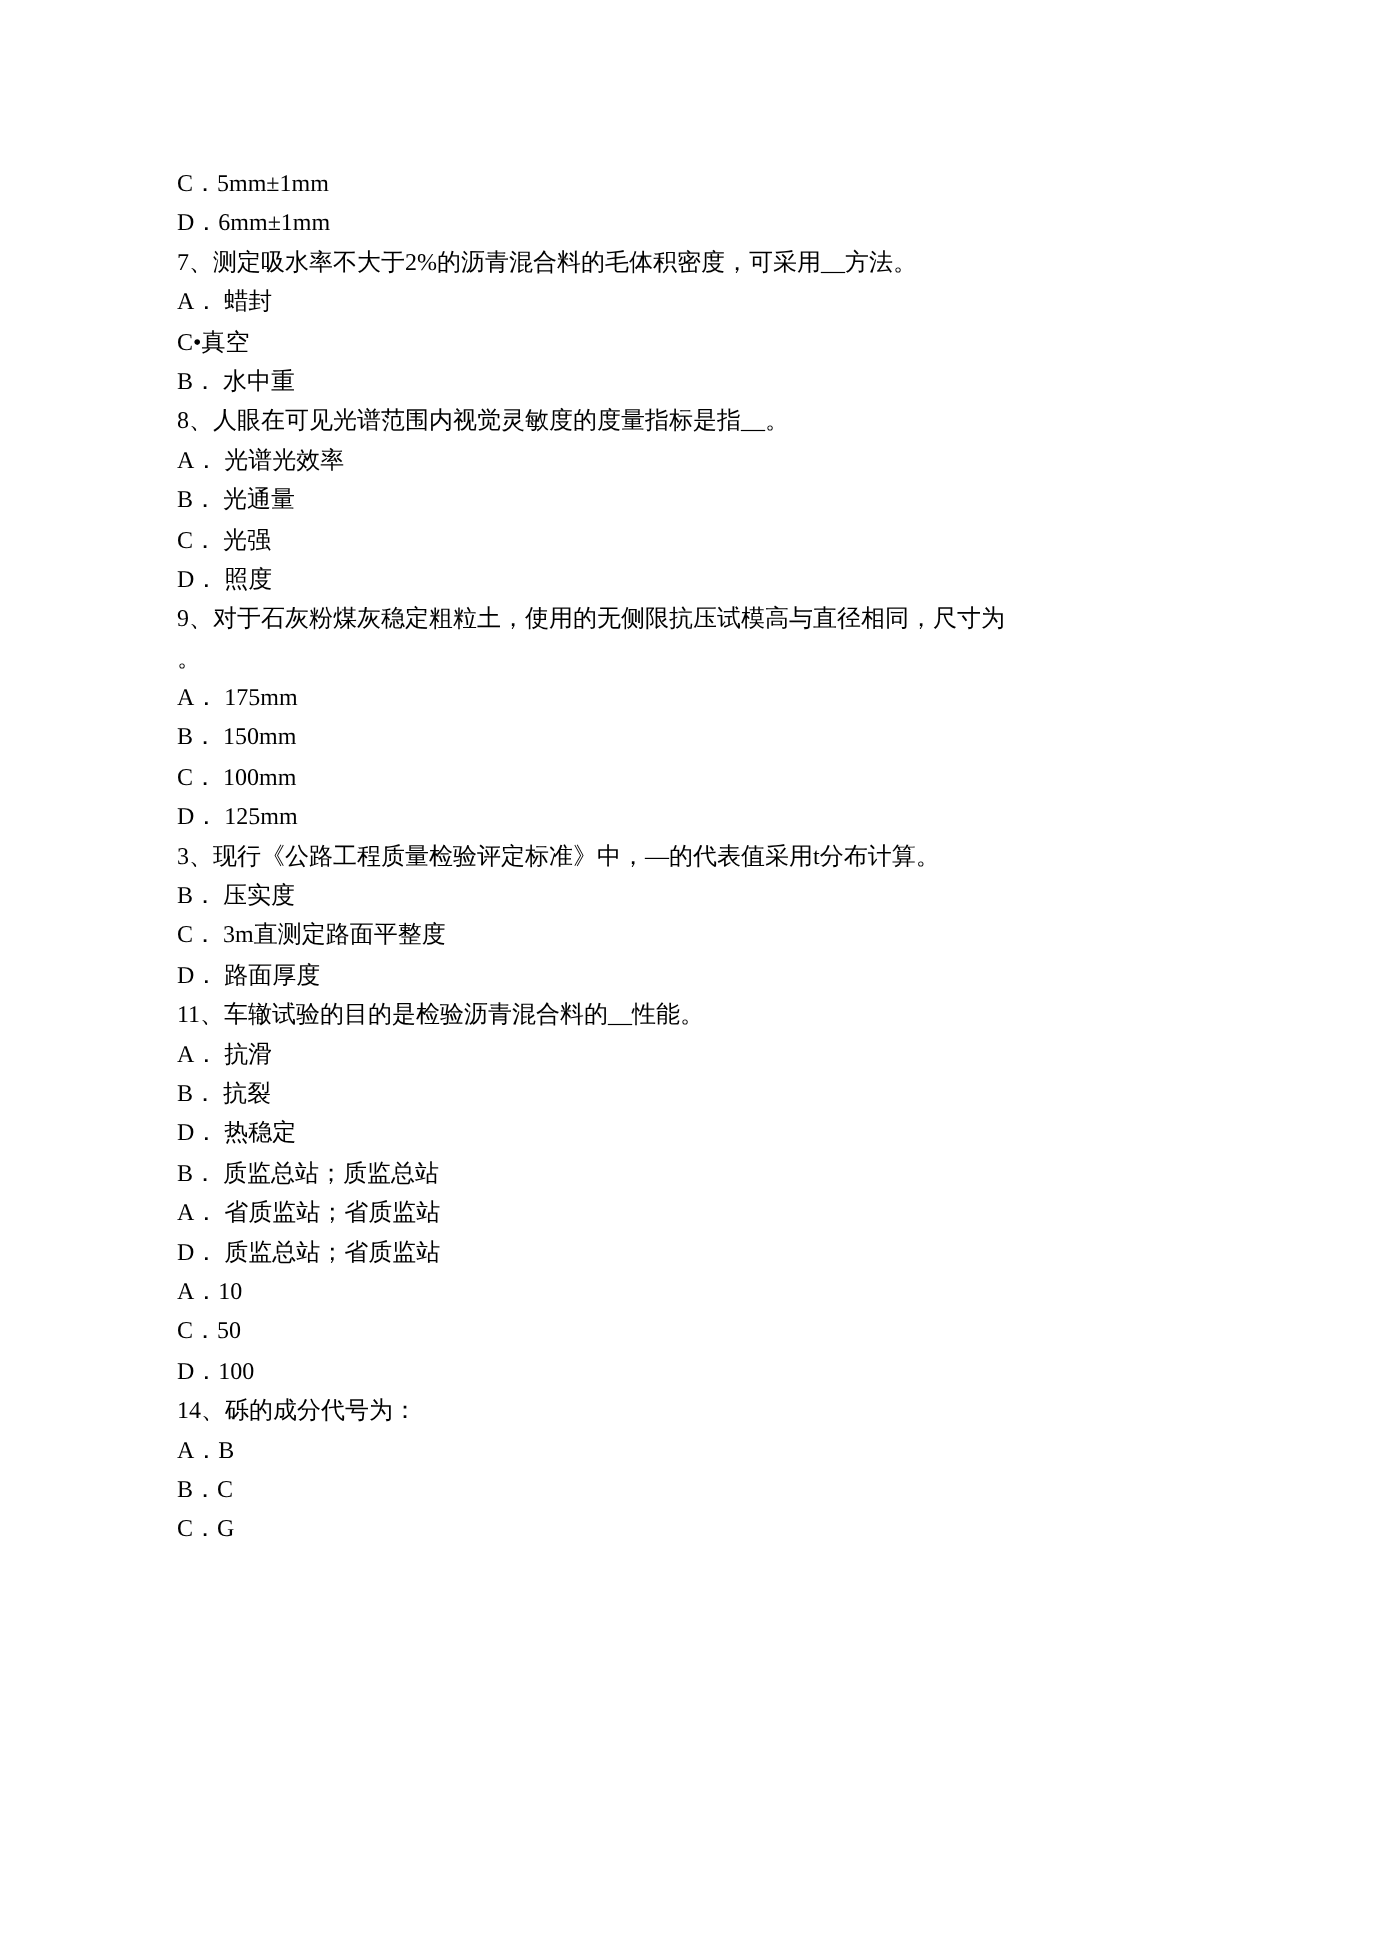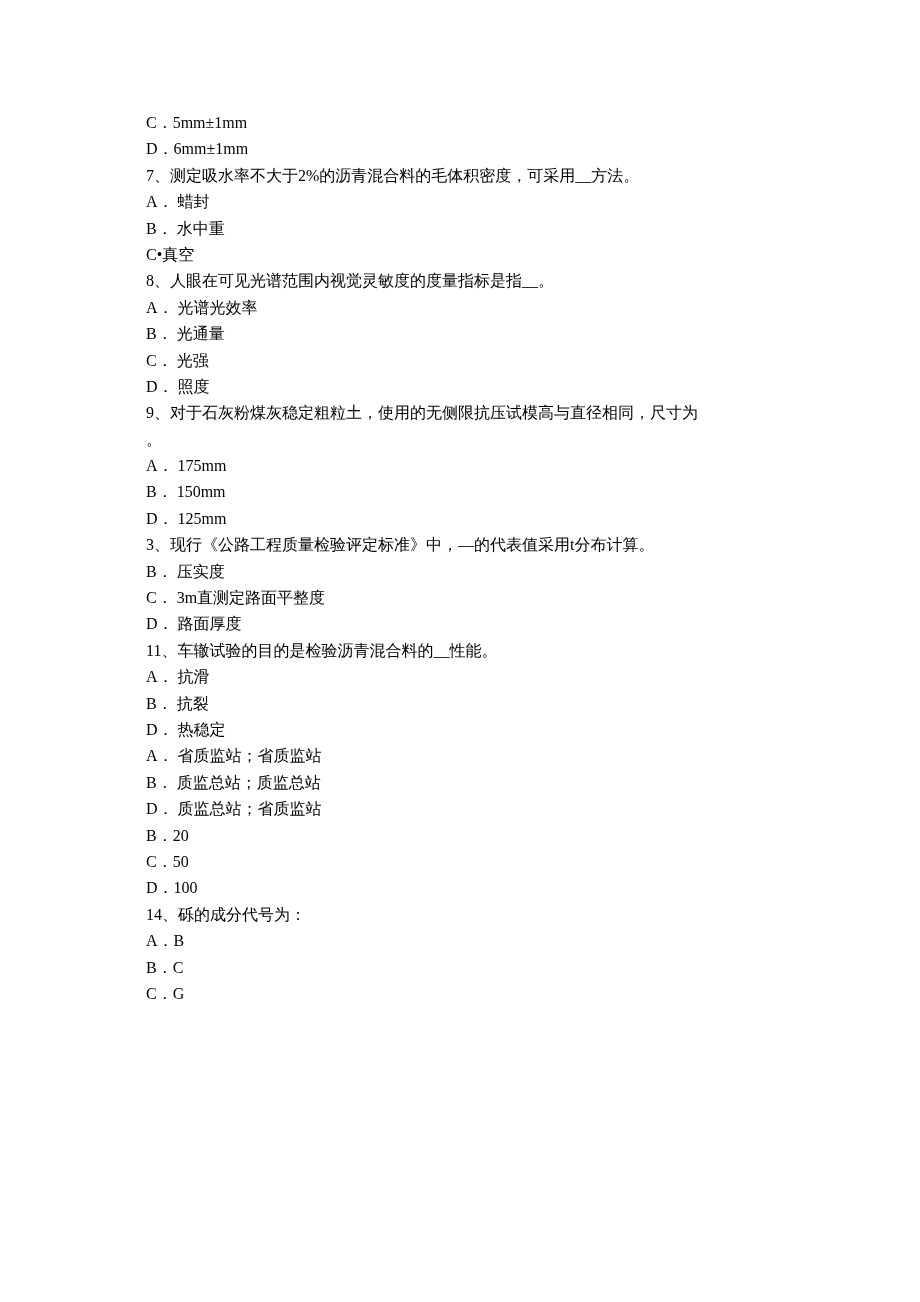--- a/index.html
+++ b/index.html
@@ -12,56 +12,56 @@
     line-height: 1.65;
   }
   .page {
     width: 920px;
     min-height: 1302px;
     padding: 110px 118px 60px 118px;
     box-sizing: border-box;
   }
   .line {
     white-space: pre-wrap;
-    margin-left: 28px;
   }
 </style>
 </head>
 <body>
 
 <div class="page">
   <div id="body-lines">
       <div class="line">C．5mm±1mm</div>
       <div class="line">D．6mm±1mm</div>
       <div class="line">7、测定吸水率不大于2%的沥青混合料的毛体积密度，可采用__方法。</div>
       <div class="line">A． 蜡封</div>
+      <div class="line">C•真空</div>
       <div class="line">B． 水中重</div>
-      <div class="line">C•真空</div>
       <div class="line">8、人眼在可见光谱范围内视觉灵敏度的度量指标是指__。</div>
       <div class="line">A． 光谱光效率</div>
       <div class="line">B． 光通量</div>
       <div class="line">C． 光强</div>
       <div class="line">D． 照度</div>
       <div class="line">9、对于石灰粉煤灰稳定粗粒土，使用的无侧限抗压试模高与直径相同，尺寸为</div>
       <div class="line">。</div>
       <div class="line">A． 175mm</div>
       <div class="line">B． 150mm</div>
+      <div class="line">C． 100mm</div>
       <div class="line">D． 125mm</div>
       <div class="line">3、现行《公路工程质量检验评定标准》中，—的代表值采用t分布计算。</div>
       <div class="line">B． 压实度</div>
       <div class="line">C． 3m直测定路面平整度</div>
       <div class="line">D． 路面厚度</div>
       <div class="line">11、车辙试验的目的是检验沥青混合料的__性能。</div>
       <div class="line">A． 抗滑</div>
       <div class="line">B． 抗裂</div>
       <div class="line">D． 热稳定</div>
+      <div class="line">B． 质监总站；质监总站</div>
       <div class="line">A． 省质监站；省质监站</div>
-      <div class="line">B． 质监总站；质监总站</div>
       <div class="line">D． 质监总站；省质监站</div>
-      <div class="line">B．20</div>
+      <div class="line">A．10</div>
       <div class="line">C．50</div>
       <div class="line">D．100</div>
       <div class="line">14、砾的成分代号为：</div>
       <div class="line">A．B</div>
       <div class="line">B．C</div>
       <div class="line">C．G</div>
     </div>
 </div>
 
 </body></html>

